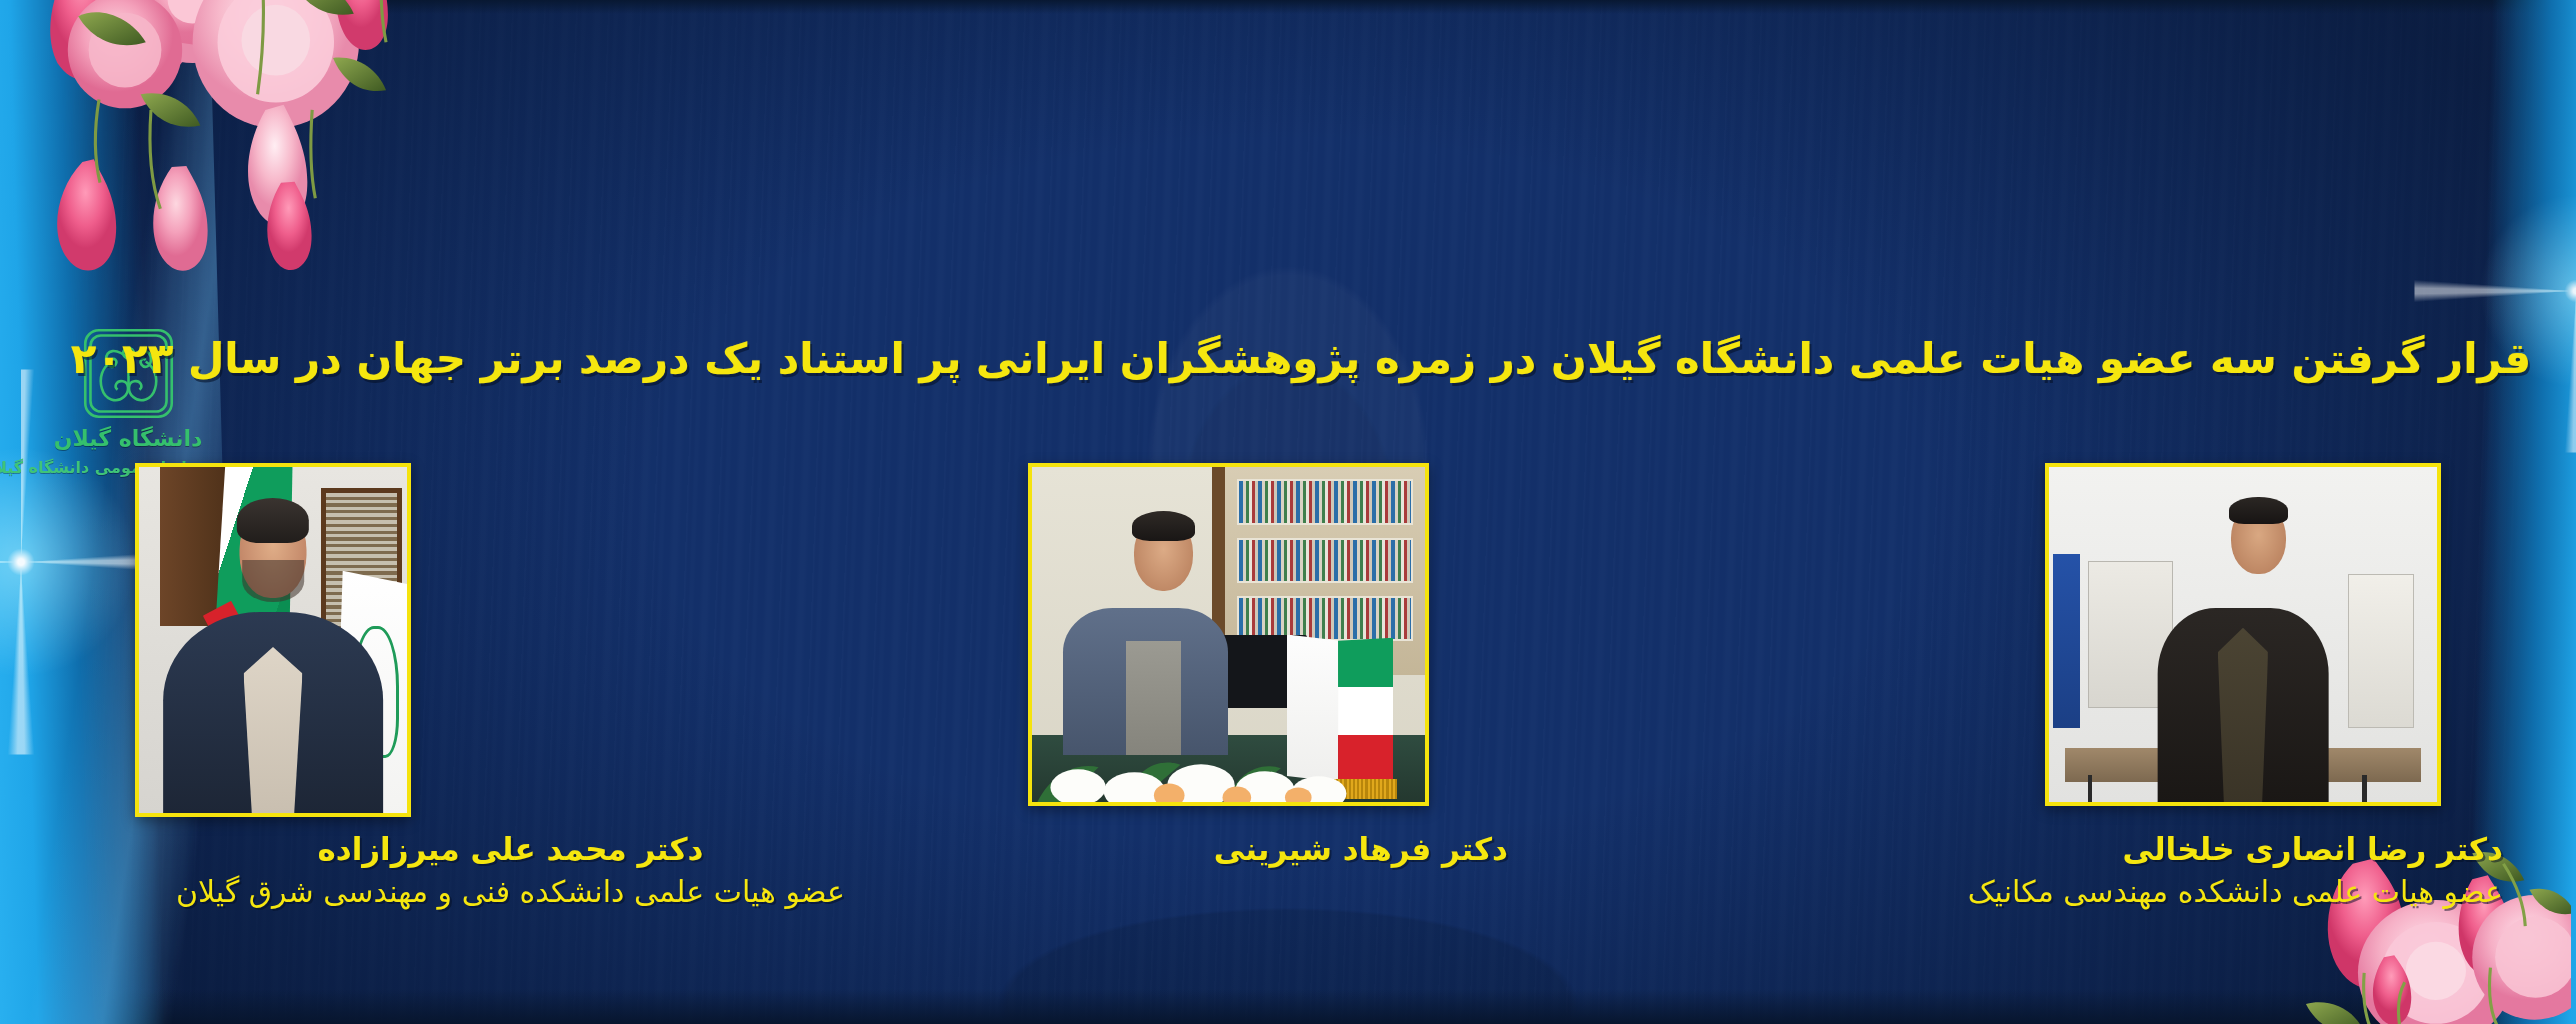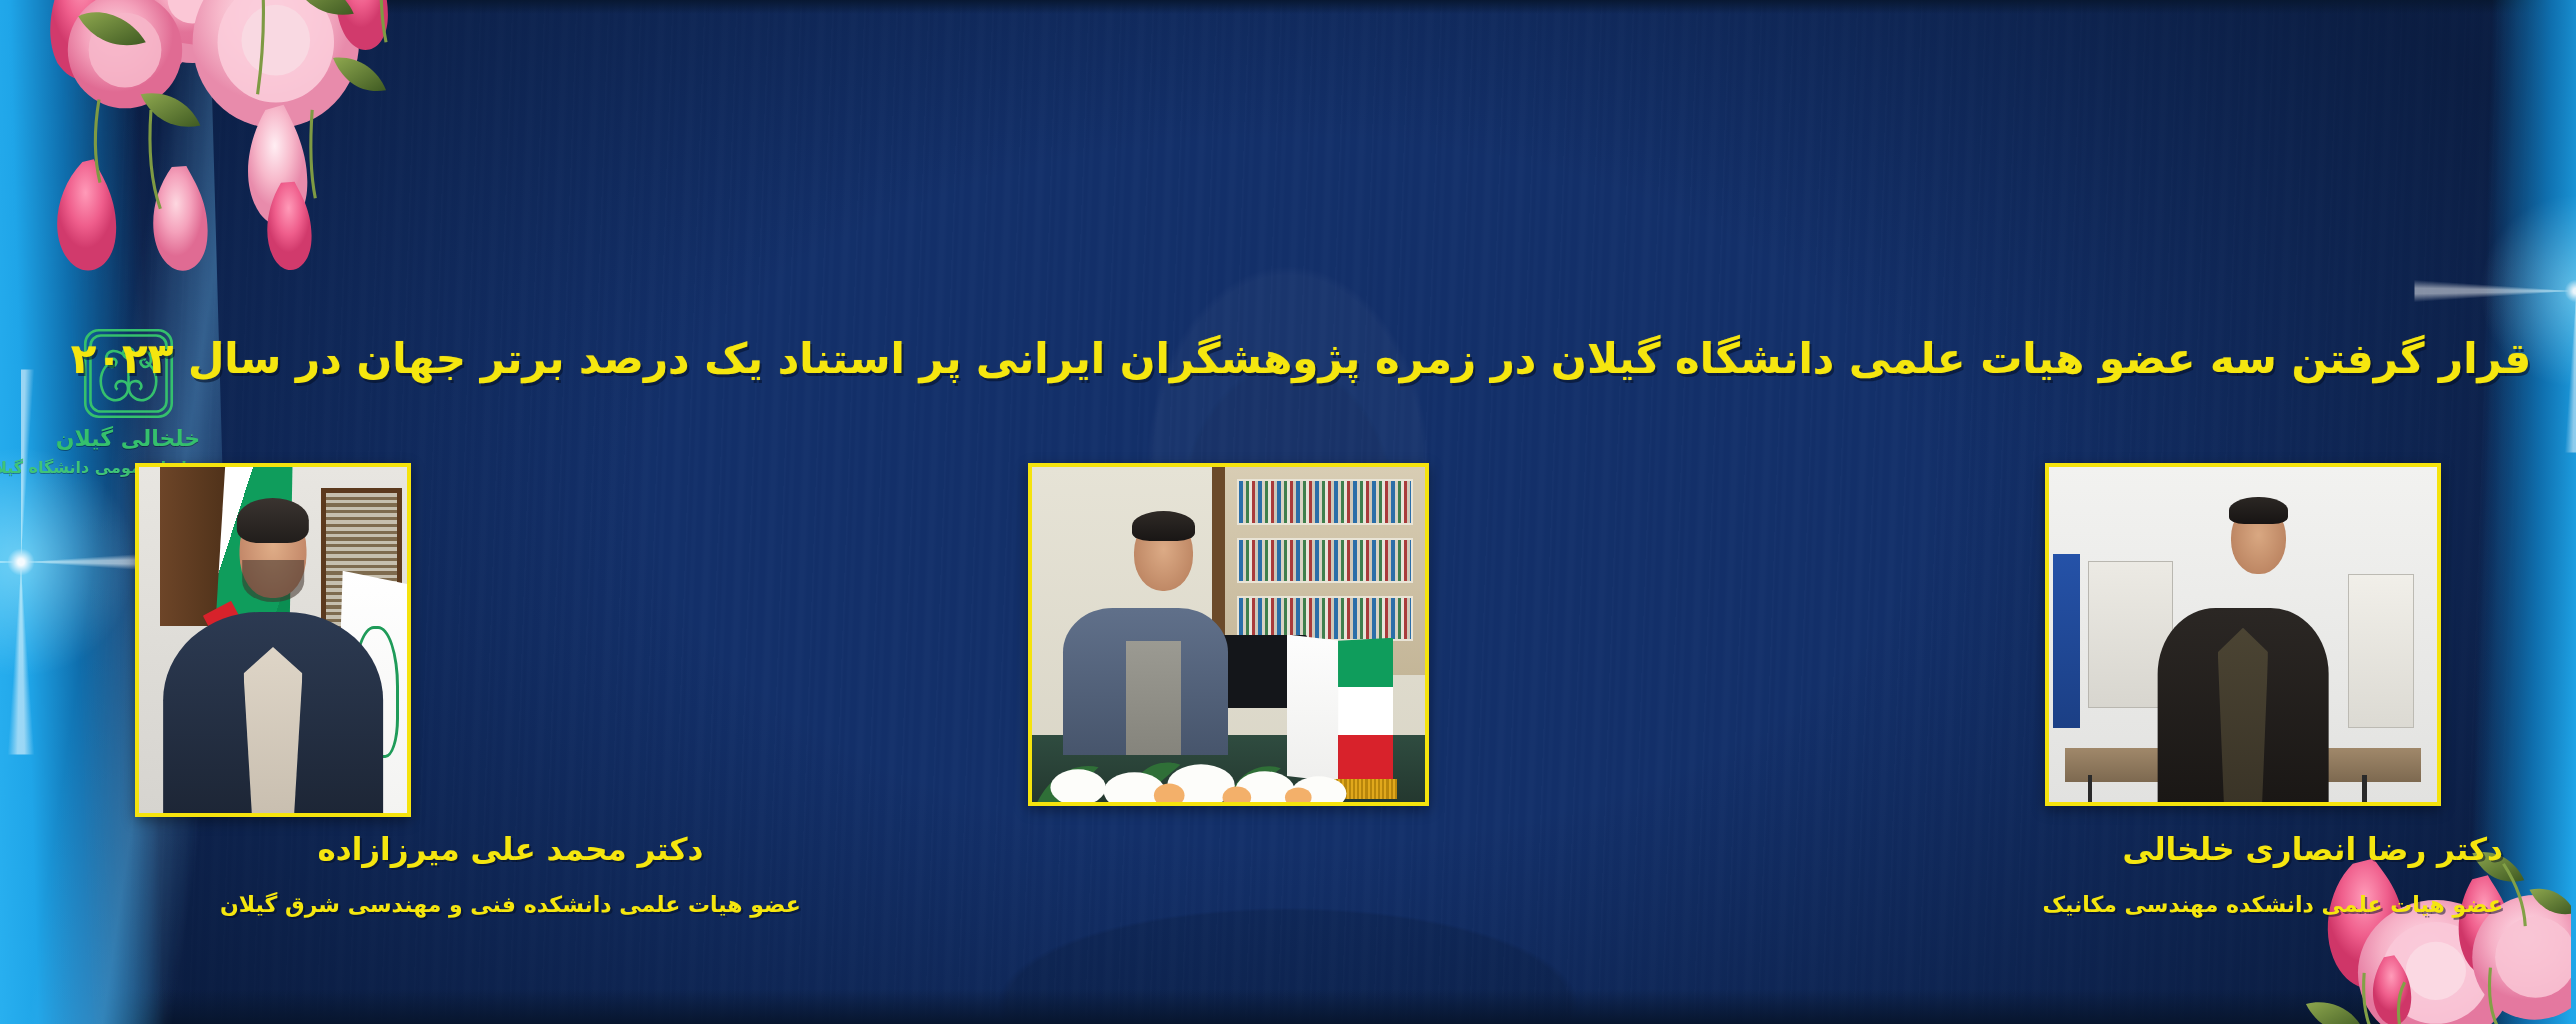--- a/index.html
+++ b/index.html
@@ -227,21 +227,21 @@
   .captions{
     position:absolute;left:73px;right:73px;top:830px;height:156px;
     display:flex;justify-content:space-between;
   }
   .cap{width:31%;text-align:center;color:#f5e60f;}
   .cap .nm{
     font-size:31px;font-weight:bold;line-height:1.25;white-space:nowrap;
     text-shadow:2.1px 2.1px 0 rgba(4,14,36,.5);
   }
   .cap .rl{
-    margin-top:22px;font-size:22px;font-weight:bold;line-height:1.25;white-space:nowrap;
+    margin-top:4px;font-size:30px;font-weight:normal;line-height:1.25;white-space:nowrap;
     text-shadow:2.1px 2.1px 0 rgba(4,14,36,.5);
   }
   .cap-1{width:36%;}
   .cap-2{width:30%;}
   .cap-3{width:30%;text-align:right;}
 </style>
 </head>
 <body>
 
 <div class="stage">
@@ -374,21 +374,21 @@
           <rect x="22" y="22" width="146" height="146" rx="20"></rect>
           <path d="M95 62 v58"></path>
           <circle cx="95" cy="56" r="10"></circle>
           <path d="M95 66 C70 44 52 50 52 68 C52 82 64 86 70 78 C75 71 68 64 62 69"></path>
           <path d="M95 66 C120 44 138 50 138 68 C138 82 126 86 120 78 C115 71 122 64 128 69"></path>
           <path d="M62 72 C44 84 38 104 44 124 C50 146 72 152 86 140 C98 130 96 112 84 110 C72 108 66 120 74 126"></path>
           <path d="M128 72 C146 84 152 104 146 124 C140 146 118 152 104 140 C92 130 94 112 106 110 C118 108 124 120 116 126"></path>
         </g>
       </svg>
     </div>
-    <div class="logo-script">خلخالی گیلان</div>
+    <div class="logo-script">دانشگاه گیلان</div>
     <div class="logo-pr">روابط عمومی دانشگاه گیلان</div>
   </div>
 
   <div class="headline">قرار گرفتن سه عضو هیات علمی دانشگاه گیلان در زمره پژوهشگران ایرانی پر استناد یک درصد برتر جهان در سال ۲۰۲۳</div>
 
   <div class="photos">
 
     <div class="card">
       <div class="frame p3">
         <div class="ph3-wall"></div>
@@ -465,20 +465,21 @@
     </div>
 
   </div>
 
   <div class="captions">
     <div class="cap cap-3">
       <div class="nm">دکتر رضا انصاری خلخالی</div>
       <div class="rl">عضو هیات علمی دانشکده مهندسی مکانیک</div>
     </div>
     <div class="cap cap-2">
+      <div class="nm">دکتر فرهاد شیرینی</div>
     </div>
     <div class="cap cap-1">
       <div class="nm">دکتر محمد علی میرزازاده</div>
       <div class="rl">عضو هیات علمی دانشکده فنی و مهندسی شرق گیلان</div>
     </div>
   </div>
 
 </div>
 
 

